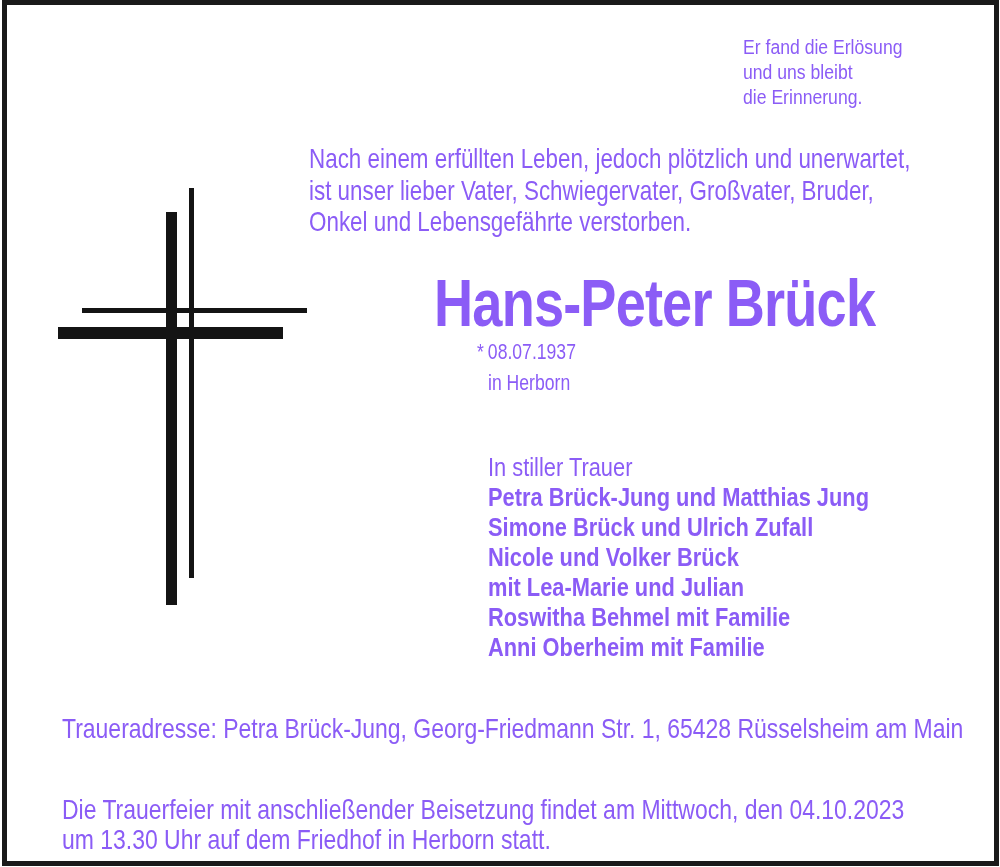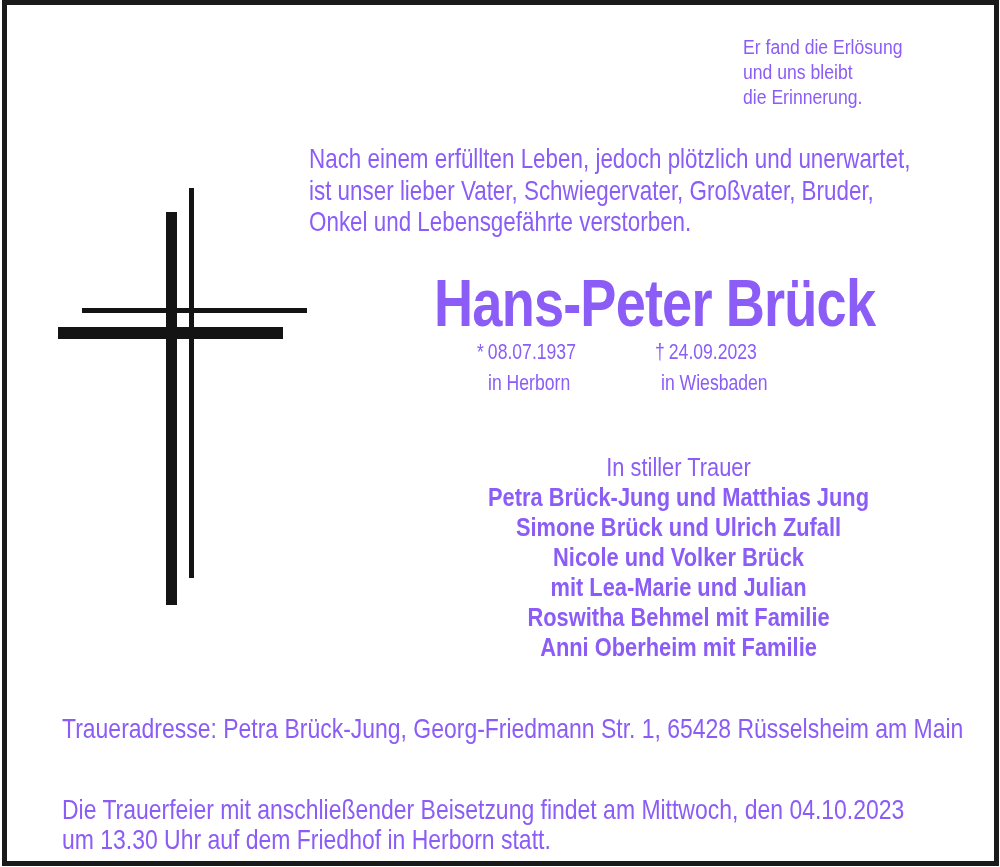--- a/index.html
+++ b/index.html
@@ -94,21 +94,20 @@
   .dates.birth .l2 { margin-left: 11px; }
   .dates.death .l2 { margin-left: 6px; }
   .dates .sym { display: inline-block; margin-right: 5px; }
   
   .mourning {
     position: absolute;
     left: 488px;
     top: 452px;
     font-size: 26px;
     line-height: 30px;
-    text-align: center;
   }
   .mourning .line {
     transform: scaleX(0.84);
     transform-origin: left top;
   }
   .mourning .m-name { font-weight: 700; }
   
   .address {
     position: absolute;
     left: 62px;
@@ -160,26 +159,20 @@
 
   <h1 class="name">Hans-Peter Brück</h1>
 
   <div class="dates birth">
     <div class="l1">
       <span class="sym">*</span><span>08.07.1937</span>
     </div>
     <div class="l2">in Herborn</div>
   </div>
 
-  <div class="dates death">
-    <div class="l1">
-      <span class="sym">†</span><span>24.09.2023</span>
-    </div>
-    <div class="l2">in Wiesbaden</div>
-  </div>
 
   <div class="mourning">
     <div class="line m-intro">In stiller Trauer</div>
     <div class="line m-name">Petra Brück-Jung und Matthias Jung</div>
     <div class="line m-name">Simone Brück und Ulrich Zufall</div>
     <div class="line m-name">Nicole und Volker Brück</div>
     <div class="line m-name">mit Lea-Marie und Julian</div>
     <div class="line m-name">Roswitha Behmel mit Familie</div>
     <div class="line m-name">Anni Oberheim mit Familie</div>
   </div>

